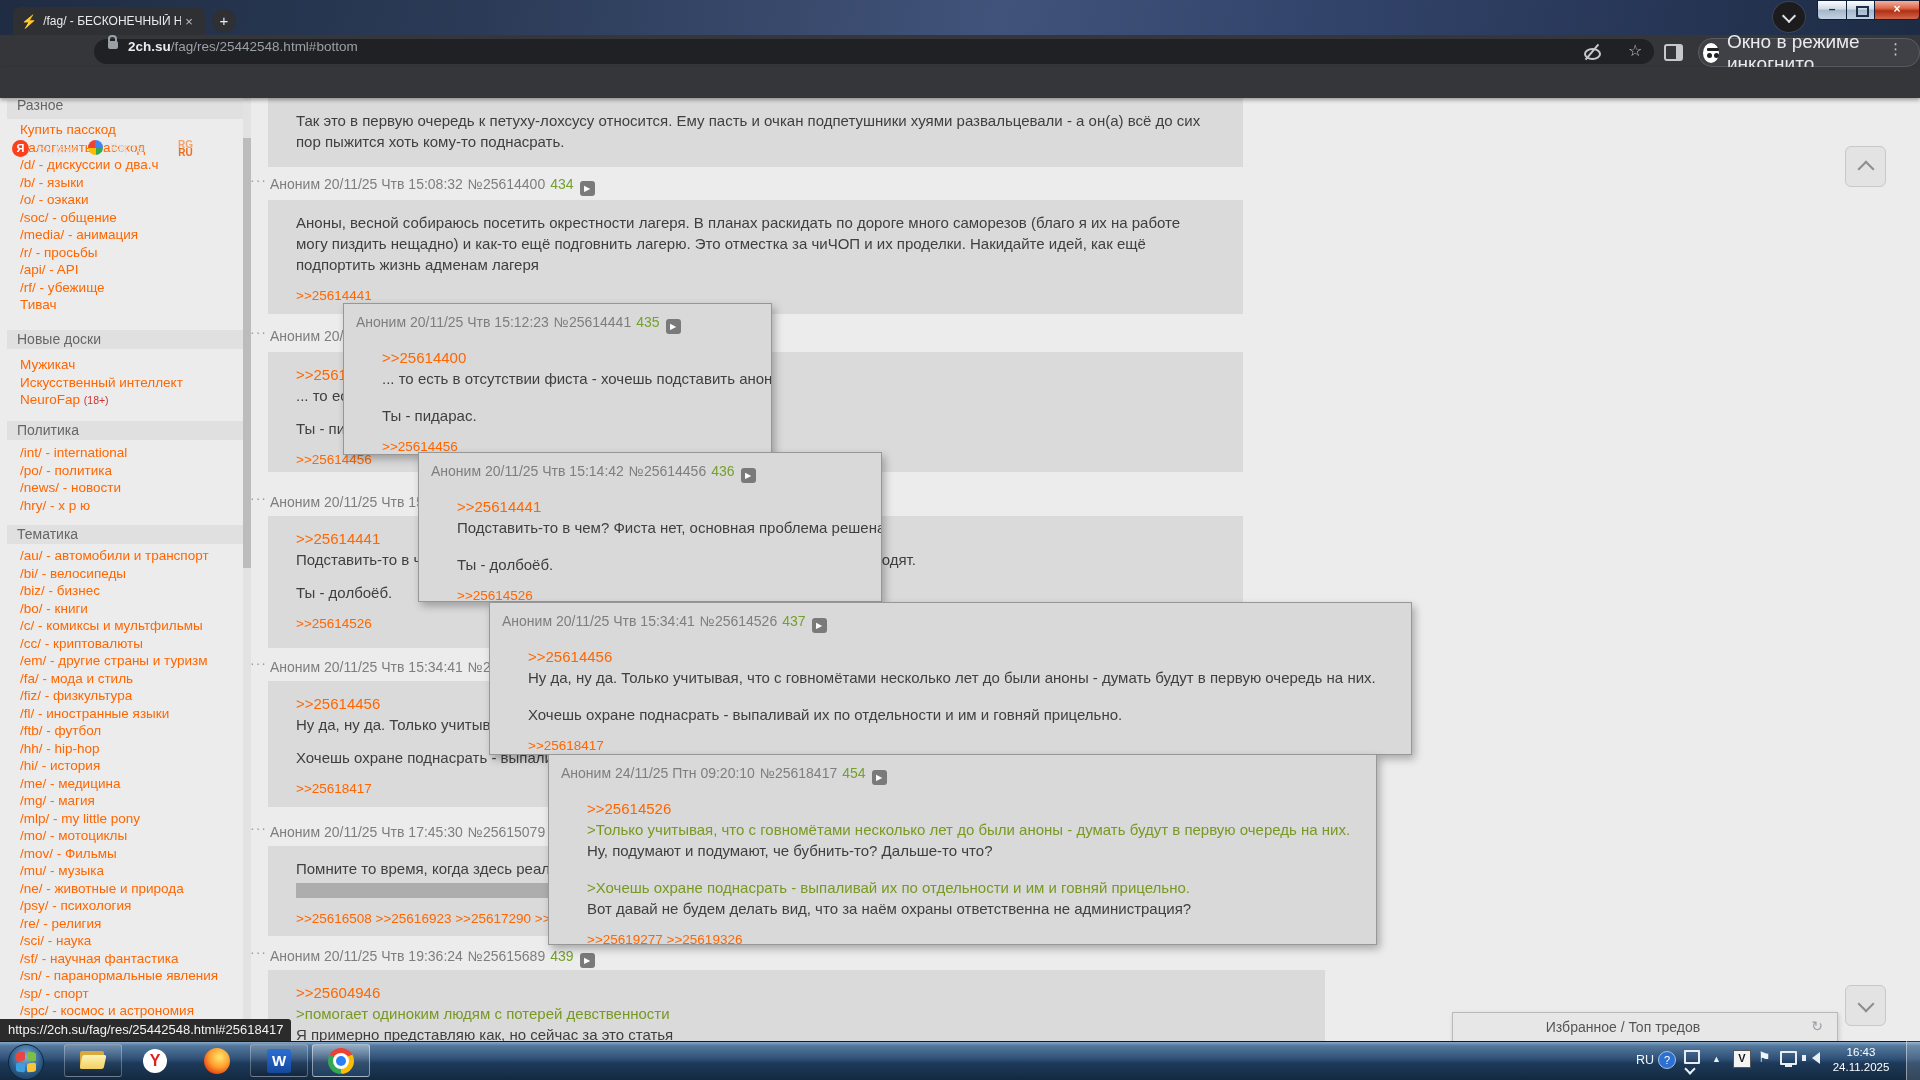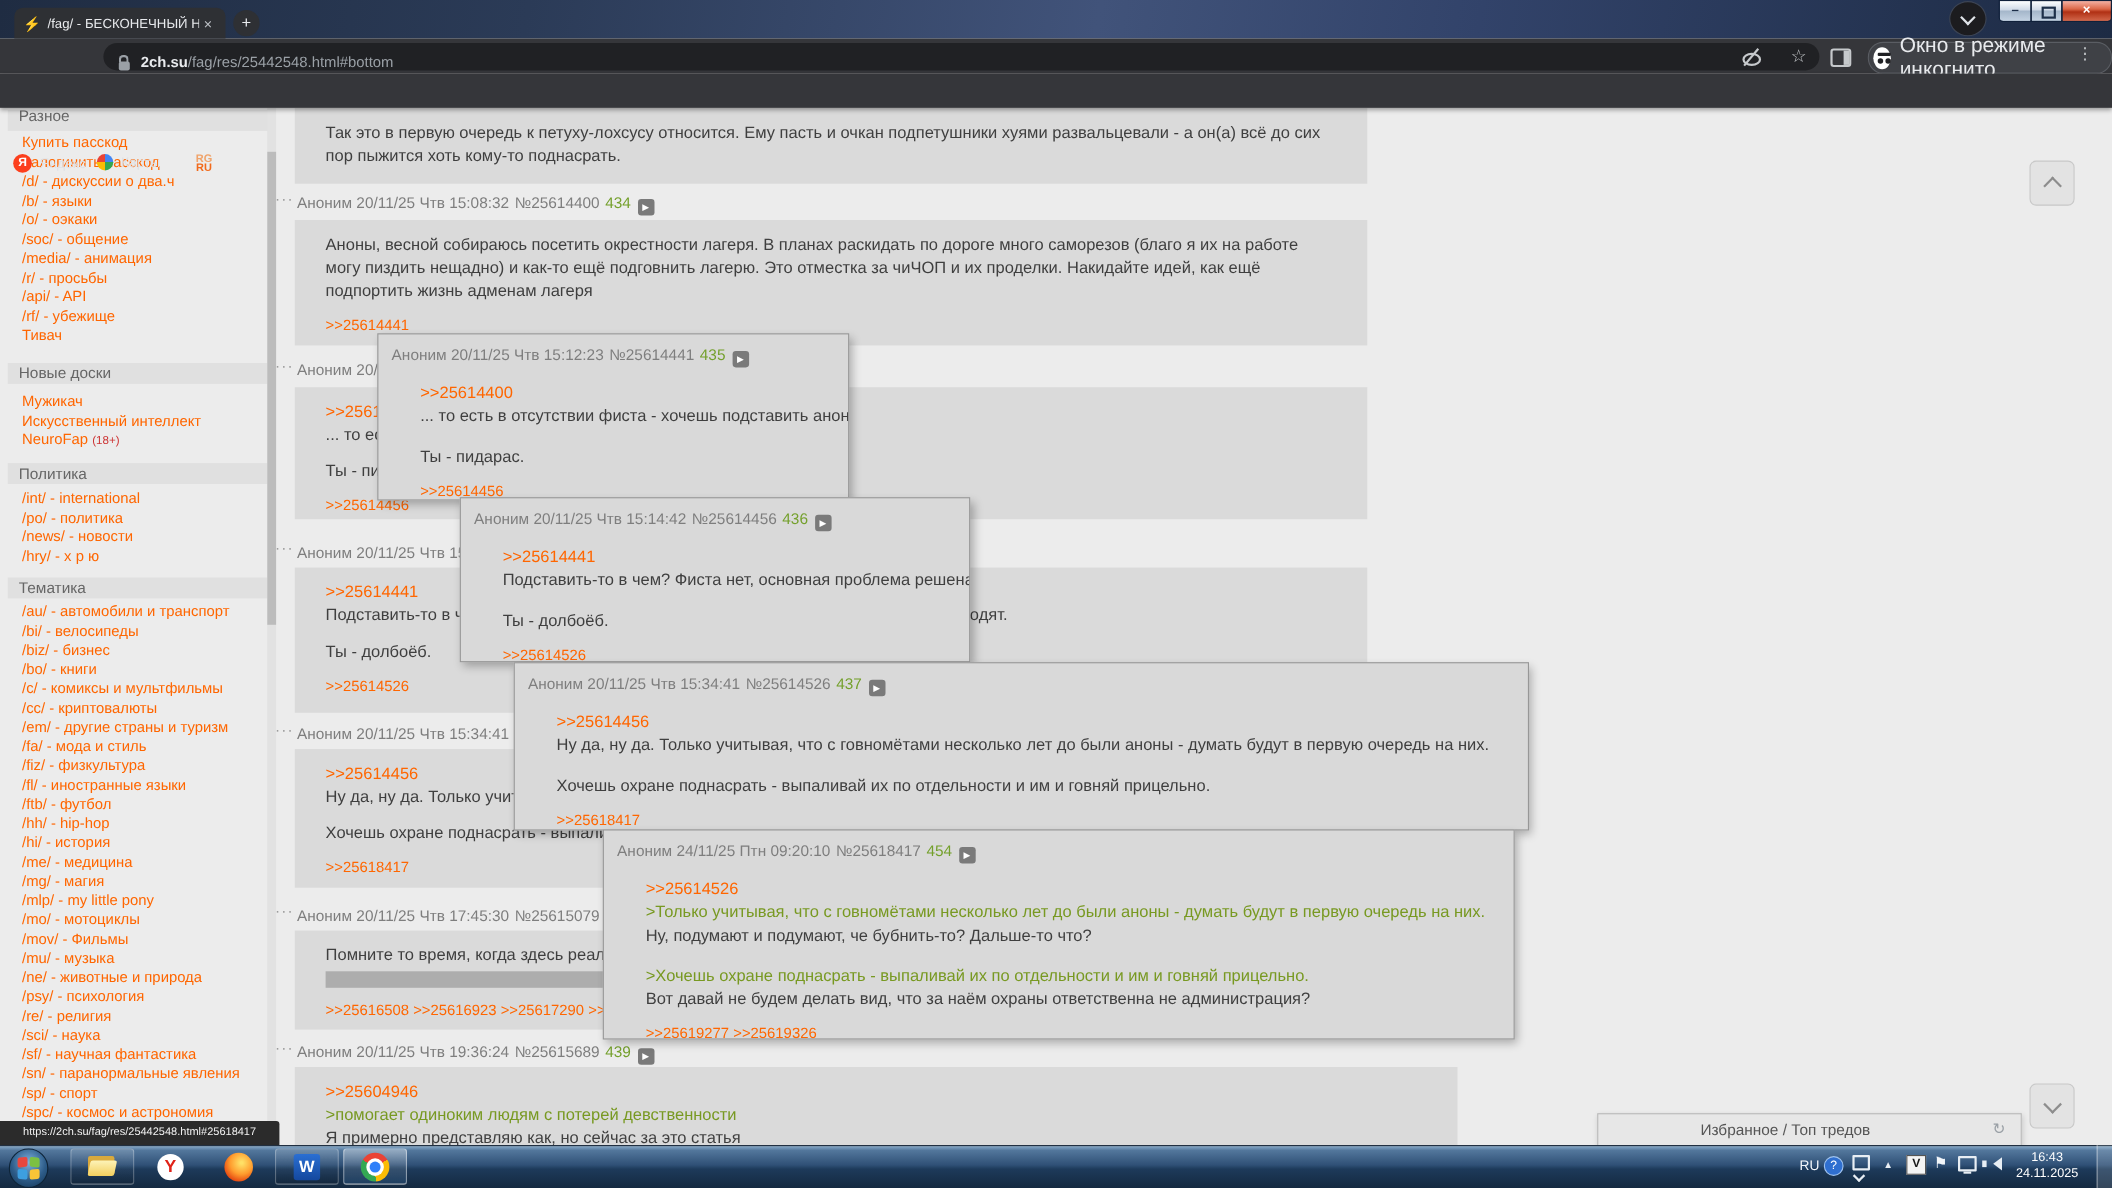--- a/index.html
+++ b/index.html
@@ -27,21 +27,21 @@
   #btn-close{left:1874px;width:46px;border-radius:0 0 4px 0;
     background:linear-gradient(#f4b0a2,#dc6849 40%,#b03014 55%,#d2674b);}
   .winbtn span{display:block;text-align:center;font-size:12px;line-height:17px;color:#1d2f49;font-weight:bold;}
   #btn-close span{color:#fff;}
   #btn-max i{position:absolute;left:9px;top:5px;width:9px;height:7px;border:2px solid #1d2f49;}
 
   
   #toolbar{left:0;top:35px;width:1920px;height:32px;background:#35363a;}
   .navic{color:#cdd1d5;font-size:17px;top:40px;}
   #omnibox{left:94px;top:39px;width:1560px;height:25px;border-radius:13px;background:#202124;
-           display:flex;align-items:flex-end;padding:0 10px;box-sizing:border-box;}
+           display:flex;align-items:flex-start;padding:0 10px;box-sizing:border-box;}
   .lock{position:relative;width:10px;height:8px;background:#9aa0a6;border-radius:2px;margin:2px 10px 0 4px;}
   .lock:before{content:"";position:absolute;width:5px;height:5px;border:2px solid #9aa0a6;border-bottom:none;
                border-radius:4px 4px 0 0;top:-6px;left:0px;}
   #omnibox .host{color:#e8eaed;font-size:13.5px;font-weight:bold;}
   #omnibox .path{color:#9aa0a6;font-size:13.5px;}
   .eyeoff{left:1583px;top:44px;width:18px;height:16px;}
   .eyeoff b{position:absolute;left:1px;top:4px;width:13px;height:8px;border:2px solid #c6c9cc;border-radius:50%;}
   .eyeoff i{position:absolute;left:8px;top:-2px;width:2px;height:20px;background:#c6c9cc;transform:rotate(40deg);}
   #star{left:1628px;top:41px;color:#c6c9cc;font-size:16px;}
   #sidepanel{left:1664px;top:44px;width:15px;height:13px;border:2px solid #c6c9cc;border-radius:3px;}
@@ -100,22 +100,22 @@
   .scrbtn i{position:absolute;left:14px;width:10px;height:10px;border-right:2px solid #8d8d8d;border-bottom:2px solid #8d8d8d;}
   #scr-up i{top:16px;transform:rotate(-135deg);}
   #scr-dn i{top:12px;transform:rotate(45deg);}
 
   #favpanel{left:1452px;top:914px;width:386px;height:118px;background:#e7e7e7;border:1px solid #b9b9b9;
             box-shadow:1px 2px 5px rgba(0,0,0,.15);box-sizing:border-box;}
   #fav-title{left:0;top:6px;width:340px;text-align:center;color:#555;font-size:14px;}
   .gicon{color:#9aa0a6;font-size:14px;}
 
   
-  #status{left:0;top:1019px;height:22px;background:#2b2b2b;color:#f2f2f2;font-size:10px;
-          line-height:22px;padding:0 21px;border-radius:0 3px 0 0;}
+  #status{left:0;top:1019px;height:22px;background:#2b2b2b;color:#f2f2f2;font-size:13px;
+          line-height:22px;padding:0 8px;border-radius:0 3px 0 0;}
   #taskbar{left:0;top:1041px;width:1920px;height:39px;
     background:linear-gradient(#86a9c9 0%,#53779c 10%,#2f5076 45%,#1d3a5a 55%,#142940 100%);
     border-top:1px solid #0c1c30;box-sizing:border-box;}
   #orb{left:8px;top:1044px;width:34px;height:34px;border-radius:50%;
        background:radial-gradient(circle at 50% 35%,#7fb2df 0%,#2e5d8a 55%,#123352 100%);
        border:1px solid #0e2житья;border:1px solid #0e2438;}
   #orb .q{position:absolute;width:9px;height:9px;border-radius:2px;}
   #orb .q1{left:7px;top:7px;background:#e8473f;transform:skewY(-6deg);}
   #orb .q2{left:18px;top:7px;background:#7cc043;transform:skewY(6deg);}
   #orb .q3{left:7px;top:18px;background:#3d9fe0;transform:skewY(6deg);}
@@ -321,21 +321,21 @@
       </div>
       <div class="pb">
         <span class="nw olink">&gt;&gt;25614441</span>
         <span class="nw">Подставить-то в чем? Фиста нет, основная проблема решена, аноны туда тоже не ходят.</span>
         <span class="gap16"></span>
         <span class="nw">Ты - долбоёб.</span>
         <div class="replies">&gt;&gt;25614526</div>
       </div>
     </div>
 
-    <div class="abs popup" style="left:467px;top:504px;width:923px;height:153px;z-index:5;">
+    <div class="abs popup" style="left:489px;top:504px;width:923px;height:153px;z-index:5;">
       <div class="phead">
         <span>Аноним</span> <span>20/11/25 Чтв 15:34:41</span><span class="num">№25614526</span><span class="idx">437</span><span class="playbtn"><span>▶</span></span>
       </div>
       <div class="pb">
         <span class="nw olink">&gt;&gt;25614456</span>
         <span class="nw">Ну да, ну да. Только учитывая, что с говномётами несколько лет до были аноны - думать будут в первую очередь на них.</span>
         <span class="gap16"></span>
         <span class="nw">Хочешь охране поднасрать - выпаливай их по отдельности и им и говняй прицельно.</span>
         <div class="replies">&gt;&gt;25618417</div>
       </div>

